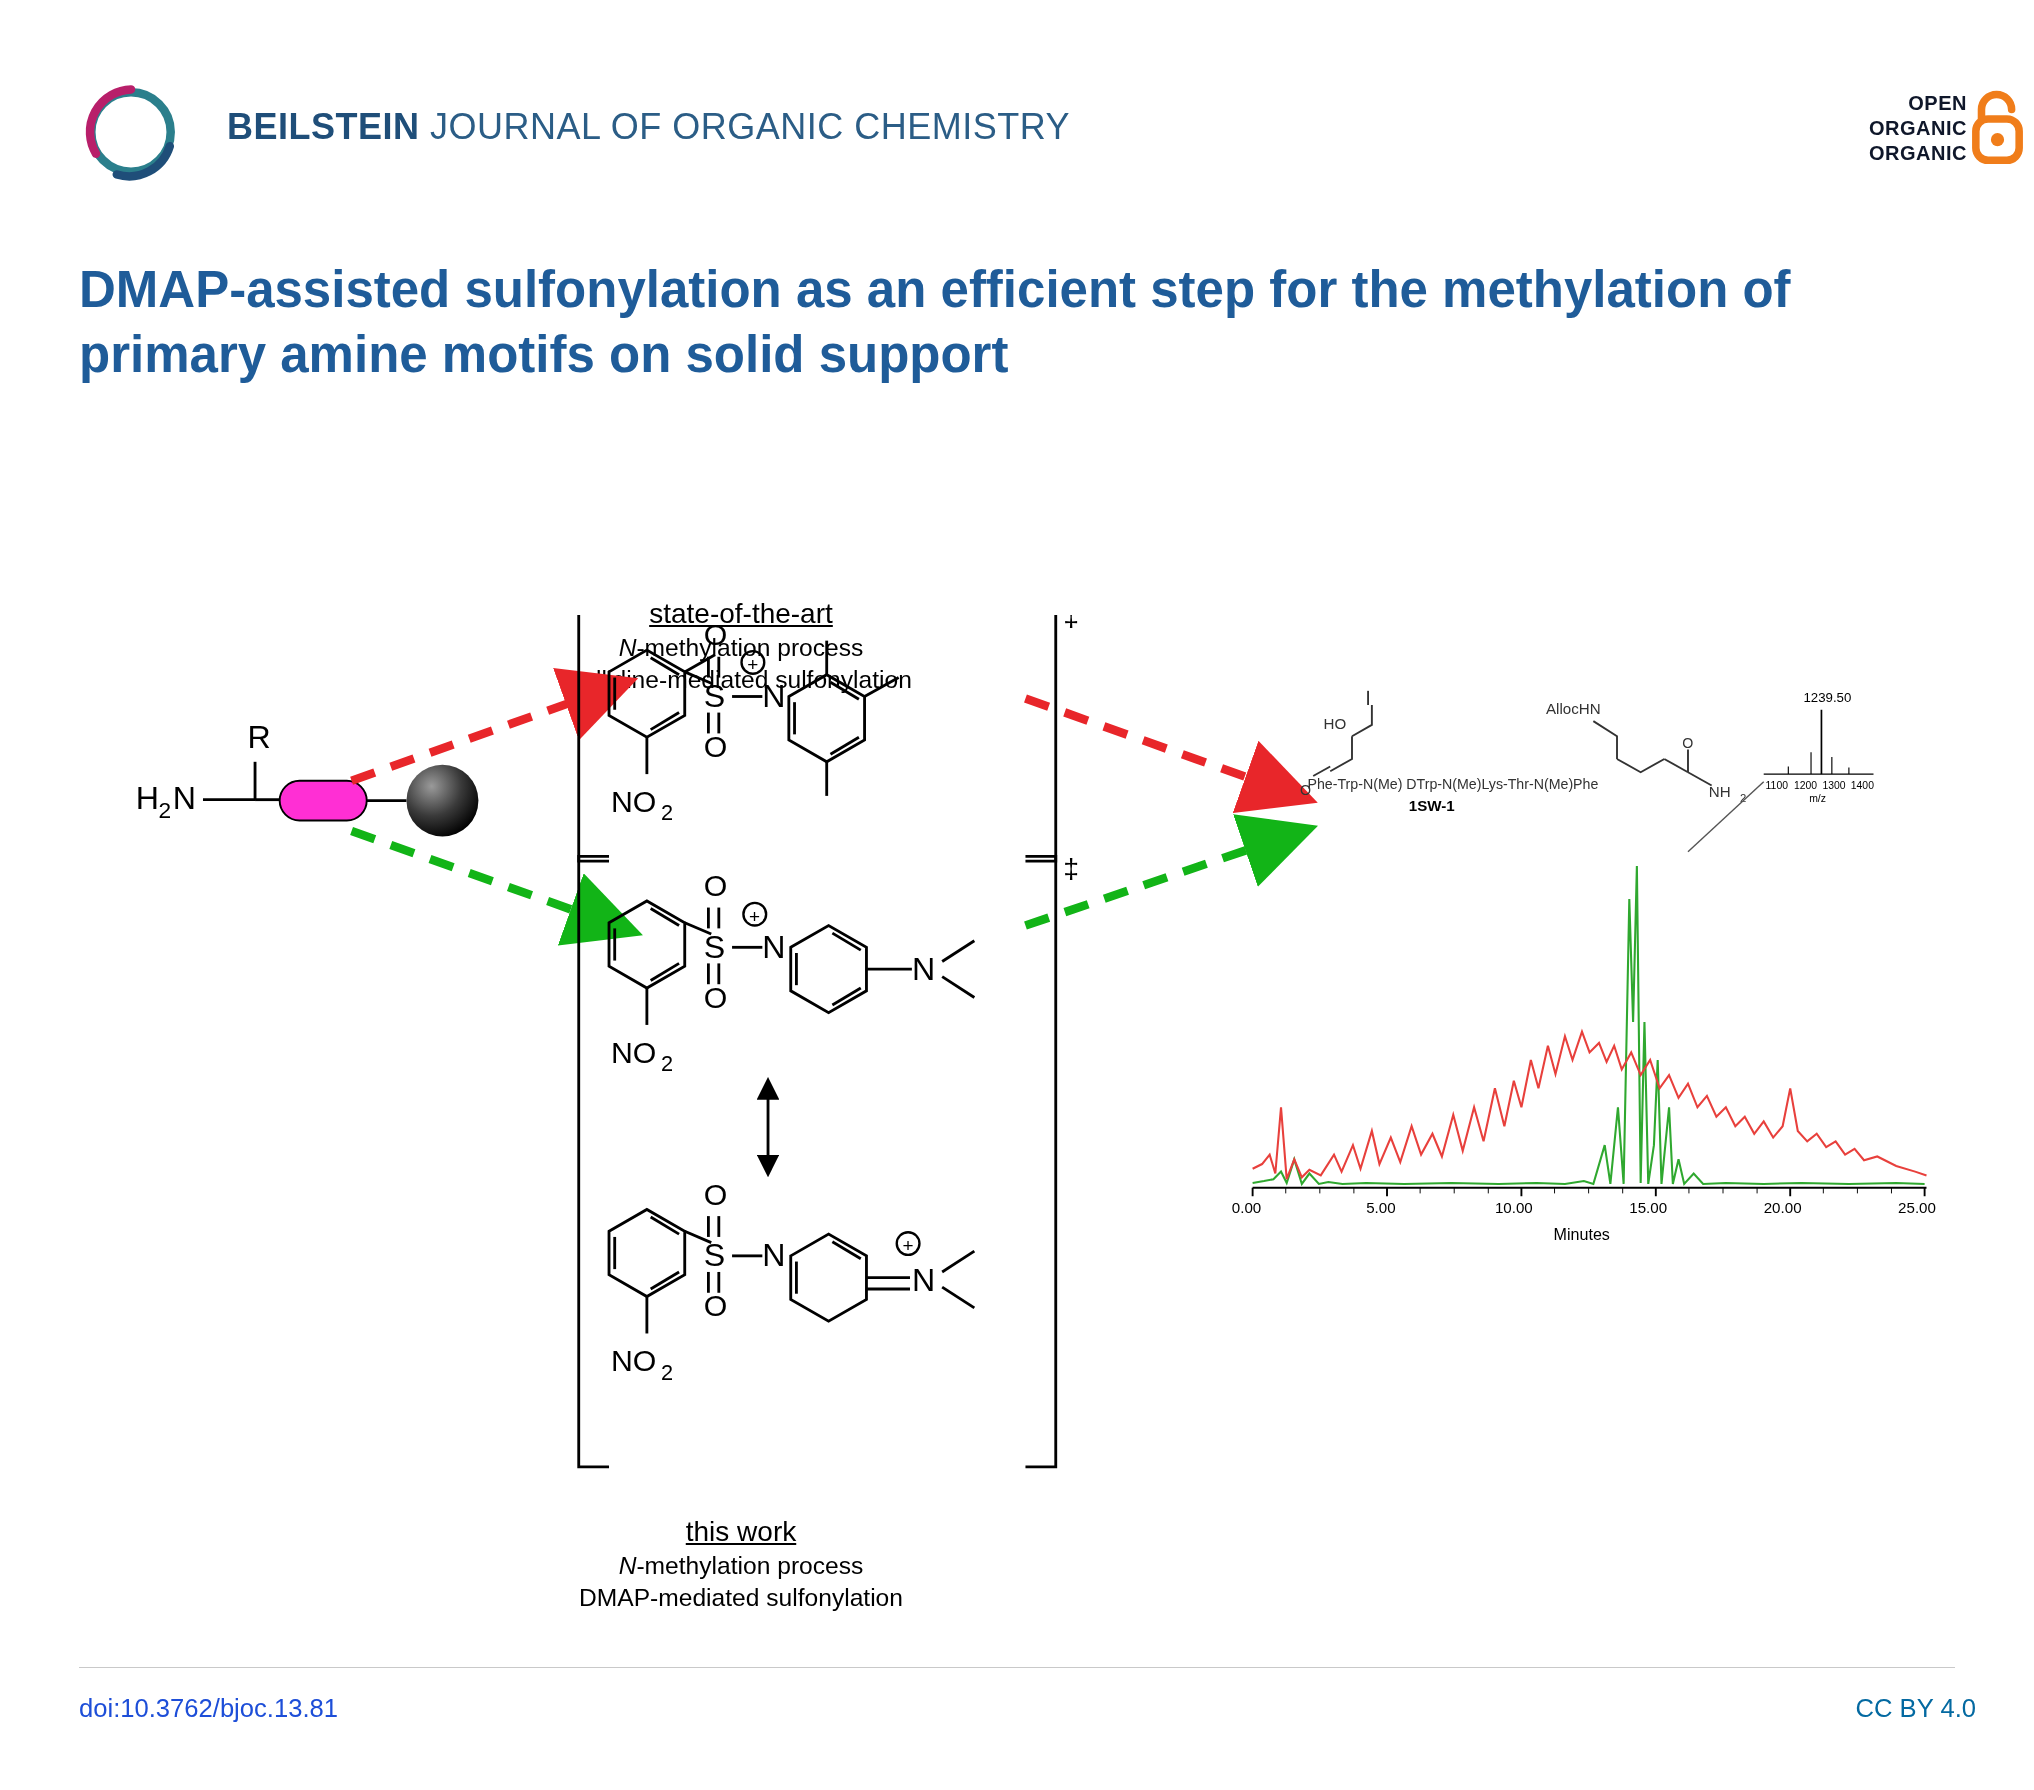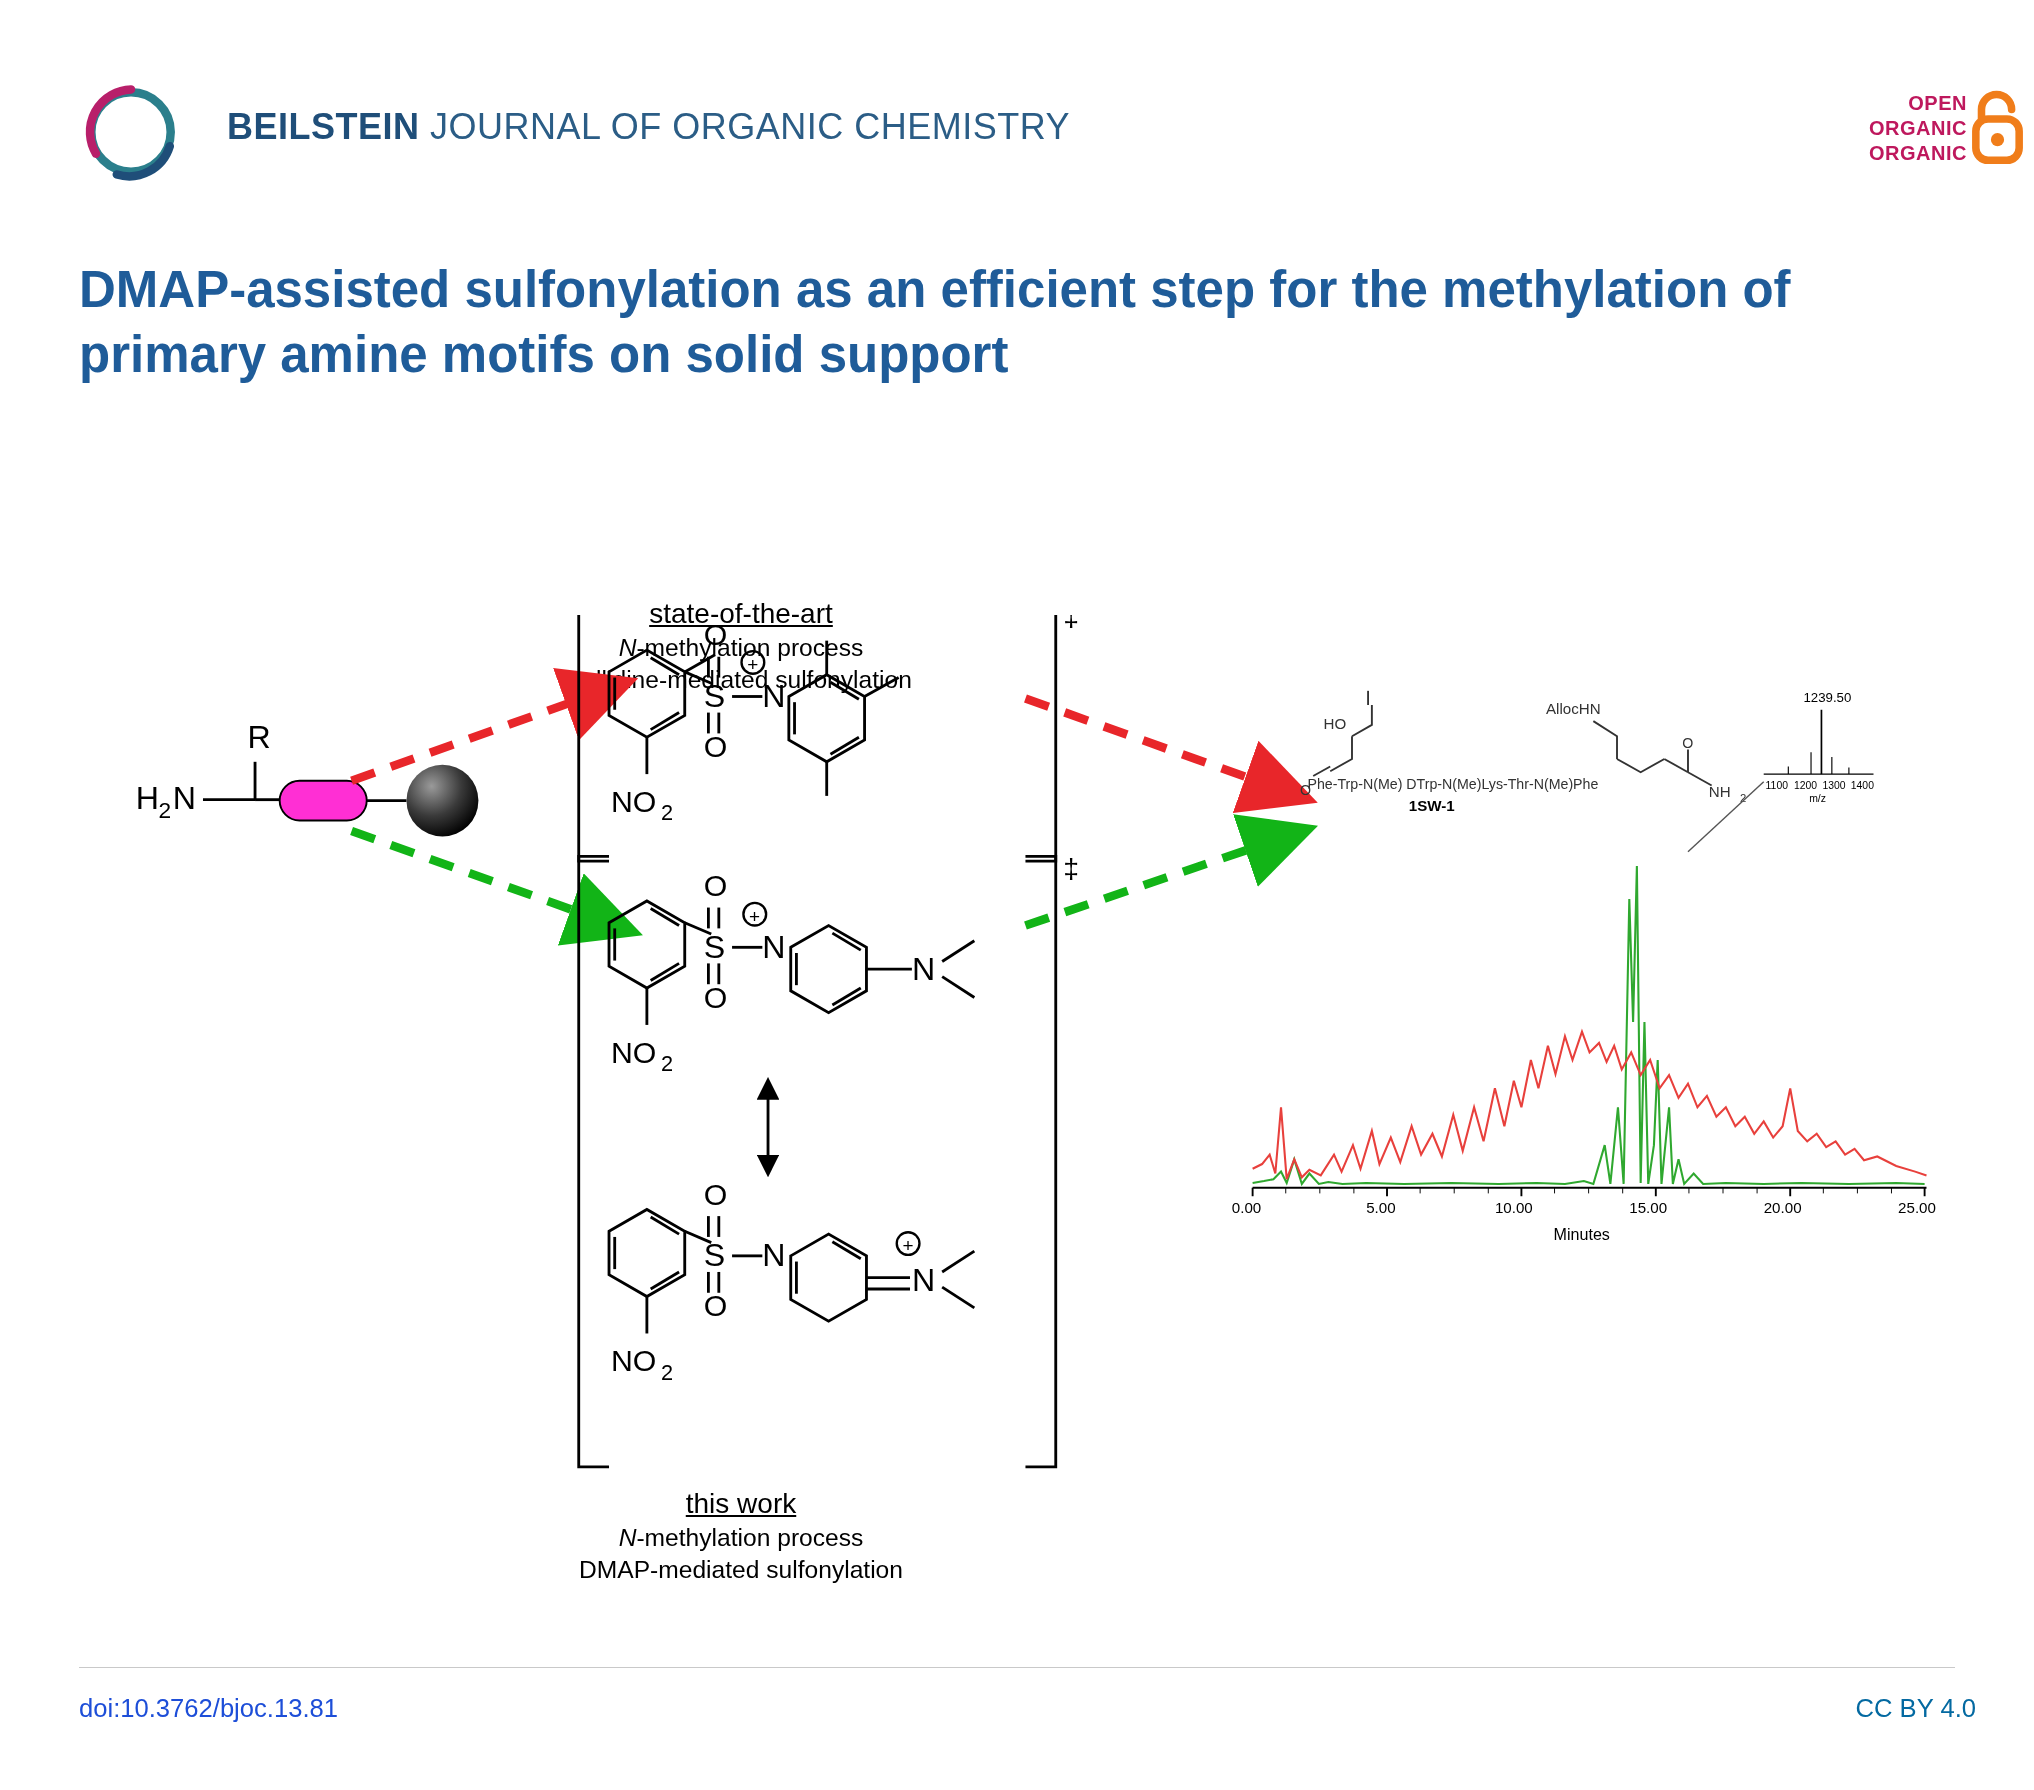--- a/index.html
+++ b/index.html
@@ -53,21 +53,21 @@
   .oa-lines {
     position: absolute;
     right: 68px;
     top: 91px;
     text-align: right;
     line-height: 1.25;
   }
   .oa-lines div {
     font-size: 20px;
     font-weight: bold;
-    color: #be185d;
+    color: #0f172a;
     letter-spacing: 0.5px;
   }
   .oa-lock {
     position: absolute;
     right: 7.6px;
     top: 85px;
     width: 59px;
     height: 81px;
   }
 
@@ -182,21 +182,21 @@
   <div class="graphic">
 
     <div class="ga-label" style="left:397px; top:-19px; width:530px;">
       <div class="head">state-of-the-art</div>
       <div>
         <span class="ital">N</span><span>-methylation process</span>
       </div>
       <div>collidine-mediated sulfonylation</div>
     </div>
 
-    <div class="ga-label" style="left:416px; top:871px; width:492px;">
+    <div class="ga-label" style="left:416px; top:899px; width:492px;">
       <div class="head">this work</div>
       <div>
         <span class="ital">N</span><span>-methylation process</span>
       </div>
       <div>DMAP-mediated sulfonylation</div>
     </div>
 
     <svg class="scheme-svg" width="1874" height="994" viewBox="0 0 1980 1050">
 
       <g>

